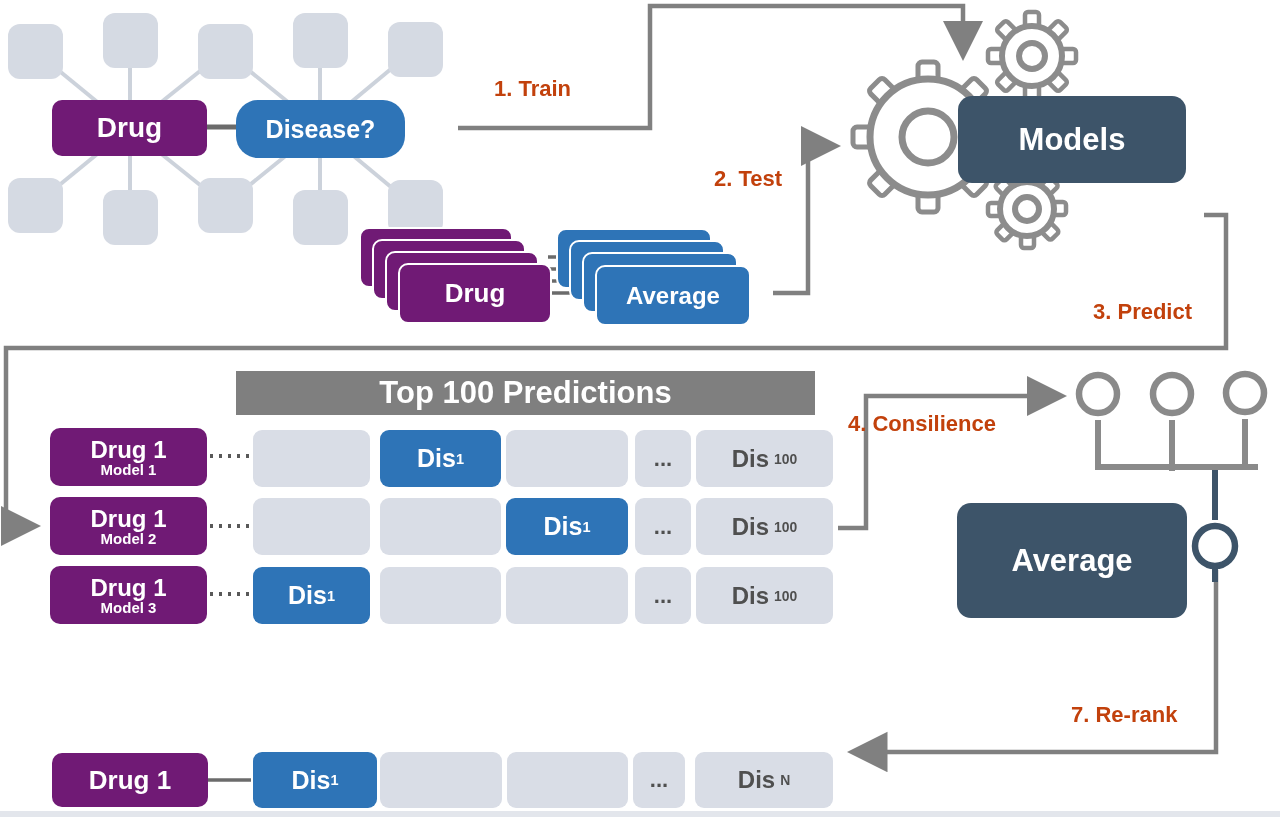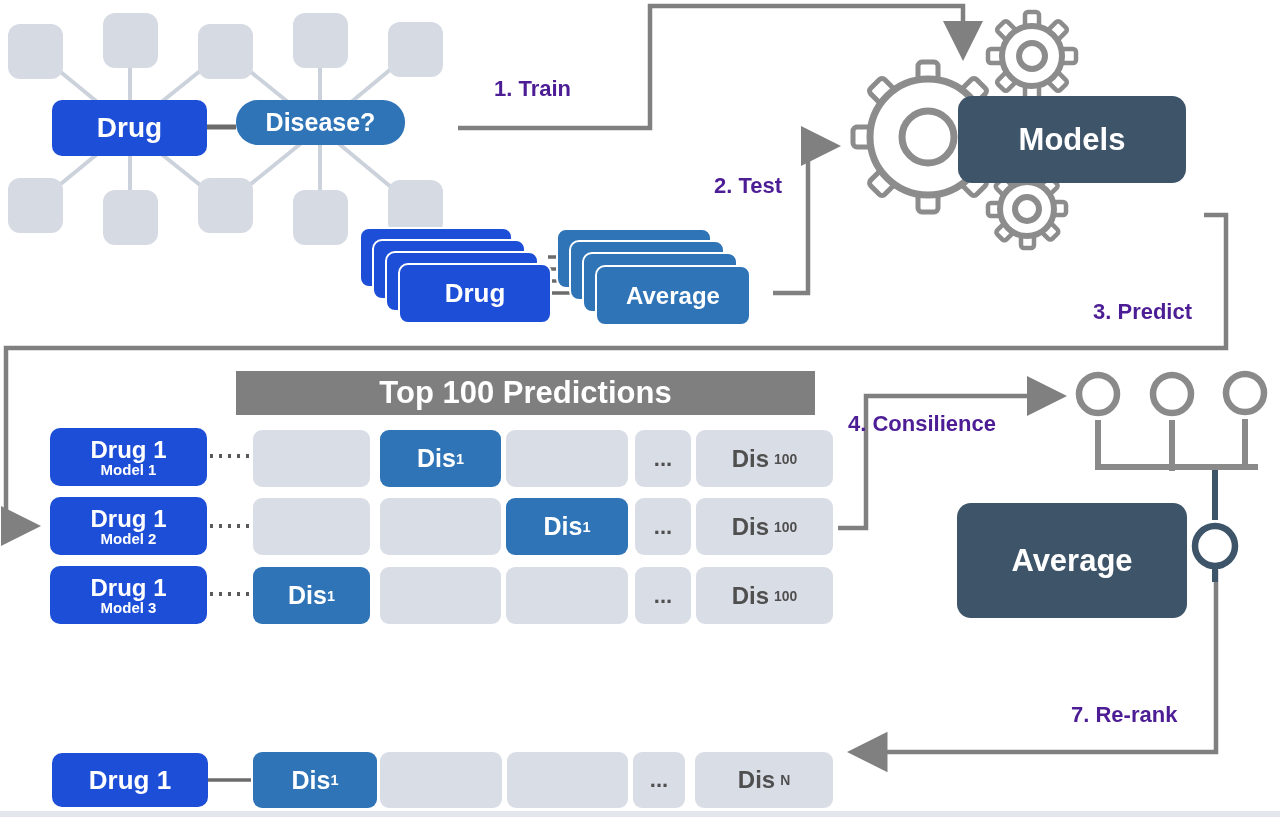--- a/index.html
+++ b/index.html
@@ -2,25 +2,25 @@
 <html><head>
 <meta charset="utf-8">
 <style>
   html,body{margin:0;padding:0;background:#ffffff;}
   .stage{position:relative;width:1280px;height:817px;background:#ffffff;overflow:hidden;
          font-family:"Liberation Sans",sans-serif;}
   svg.layer{position:absolute;left:0;top:0;z-index:0;}
   .node-sq{position:absolute;width:55px;height:55px;border-radius:12px;background:#d5dae3;z-index:1;}
   .box{position:absolute;display:flex;align-items:center;justify-content:center;
        color:#ffffff;font-weight:bold;z-index:2;text-align:center;}
-  .green{background:#1d4ed8;}
+  .green{background:#701a75;}
   .blue{background:#2e74b7;}
   .navy{background:#3d5469;}
   .graybar{background:#7f7f7f;}
-  .step-label{position:absolute;color:#4c1d95;font-weight:bold;font-size:22px;z-index:2;white-space:nowrap;}
+  .step-label{position:absolute;color:#c2410c;font-weight:bold;font-size:22px;z-index:2;white-space:nowrap;}
   .card{position:absolute;width:150px;height:57px;border-radius:10px;border:2px solid #ffffff;z-index:2;
         display:flex;align-items:center;justify-content:center;color:#fff;font-weight:bold;}
   .cell{position:absolute;height:57px;border-radius:9px;background:#d9dde6;z-index:2;
         display:flex;align-items:center;justify-content:center;font-weight:bold;color:#4f4f4f;}
   .cell.bluecell{background:#2e74b7;color:#ffffff;}
   .cell sub{font-size:0.58em;vertical-align:-0.4em;line-height:0;}
   .dis-sub-gap sub{margin-left:5px;}
   .rowlabel{position:absolute;width:157px;height:58px;border-radius:10px;z-index:2;
             display:flex;flex-direction:column;align-items:center;justify-content:center;
             color:#fff;font-weight:bold;line-height:1.05;}
@@ -157,26 +157,26 @@
   <div class="node-sq" style="left:388px;top:22px"></div>
   <div class="node-sq" style="left:8px;top:178px"></div>
   <div class="node-sq" style="left:103px;top:190px"></div>
   <div class="node-sq" style="left:198px;top:178px"></div>
   <div class="node-sq" style="left:293px;top:190px"></div>
   <div class="node-sq" style="left:388px;top:180px"></div>
 
   <div class="box green" style="left:52px;top:100px;width:155px;height:56px;border-radius:10px;font-size:28px">
     <span>Drug</span>
   </div>
-  <div class="box blue" style="left:236px;top:100px;width:169px;height:45px;border-radius:22px;font-size:25px">
+  <div class="box blue" style="left:236px;top:100px;width:169px;height:58px;border-radius:22px;font-size:25px">
     <span>Disease?</span>
   </div>
 
   <div class="step-label" style="left:494px;top:76px">1. Train</div>
-  <div class="step-label" style="left:714px;top:173px">2. Test</div>
+  <div class="step-label" style="left:714px;top:166px">2. Test</div>
   <div class="step-label" style="left:1093px;top:299px">3. Predict</div>
   <div class="step-label" style="left:848px;top:411px">4. Consilience</div>
   <div class="step-label" style="left:1071px;top:702px">7. Re-rank</div>
 
   <div class="box navy" style="left:958px;top:96px;width:228px;height:87px;border-radius:14px;font-size:31px">
     <span>Models</span>
   </div>
 
   <div class="card green" style="left:359px;top:227px"></div>
   <div class="card green" style="left:372px;top:239px"></div>

